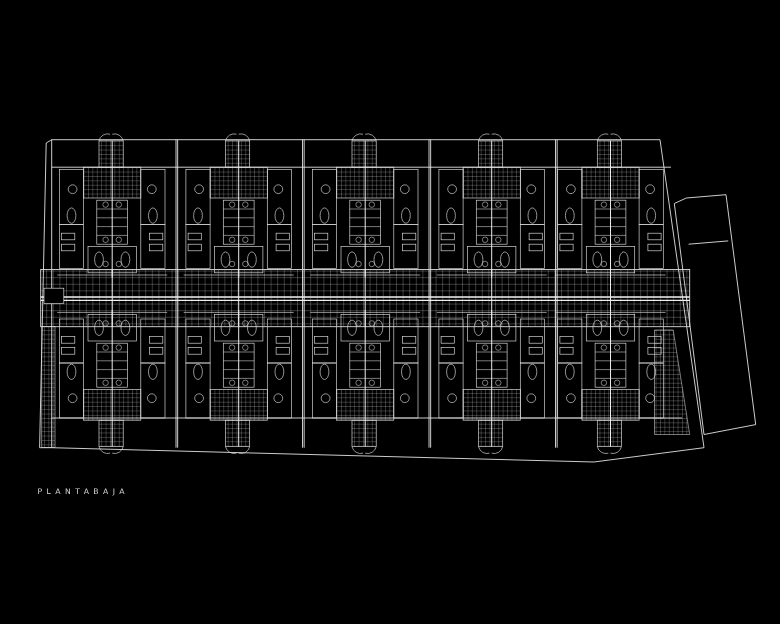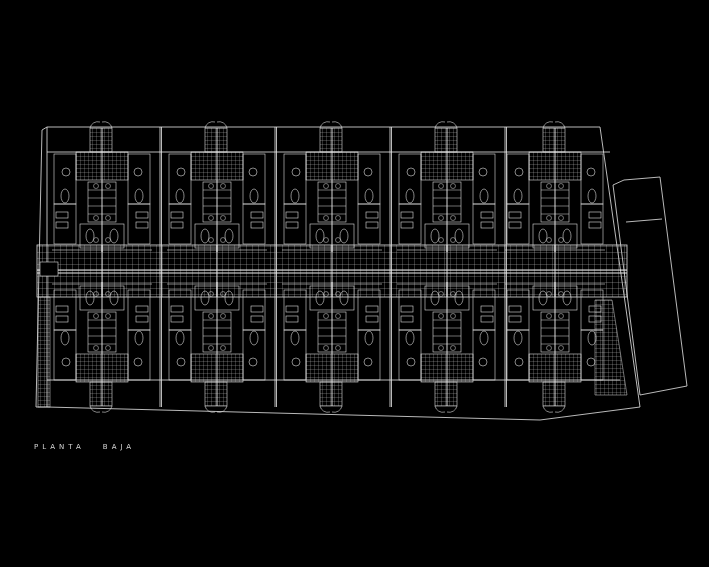--- a/index.html
+++ b/index.html
@@ -4,21 +4,21 @@
 <style>
   html, body { margin: 0; padding: 0; background: #000; }
   body { width: 709px; height: 567px; position: relative; overflow: hidden; font-family: "DejaVu Sans", sans-serif; }
   #plan { position: absolute; left: 0; top: 0; }
   .caption {
     position: absolute; left: 34px; top: 443px;
     color: #d8d8d8; font-size: 7px; letter-spacing: 4px;
     font-family: "DejaVu Sans", sans-serif;
   }
   .caption span { display: inline-block; text-align: right; }
-  .caption .w2 { margin-left: 18px; }
+  .caption .w2 { }
 </style>
 </head>
 <body>
 
 <svg id="plan" width="709" height="567" viewBox="0 0 709 567" xmlns="http://www.w3.org/2000/svg">
   <g fill="none" stroke="#e8e8e8" stroke-width="0.8">
 
     <polygon points="47,127 600,127 640,407 540,420 47,407"></polygon>
     <polyline points="42,130 47,127"></polyline>
     <line x1="42" y1="130" x2="36" y2="407"></line>

